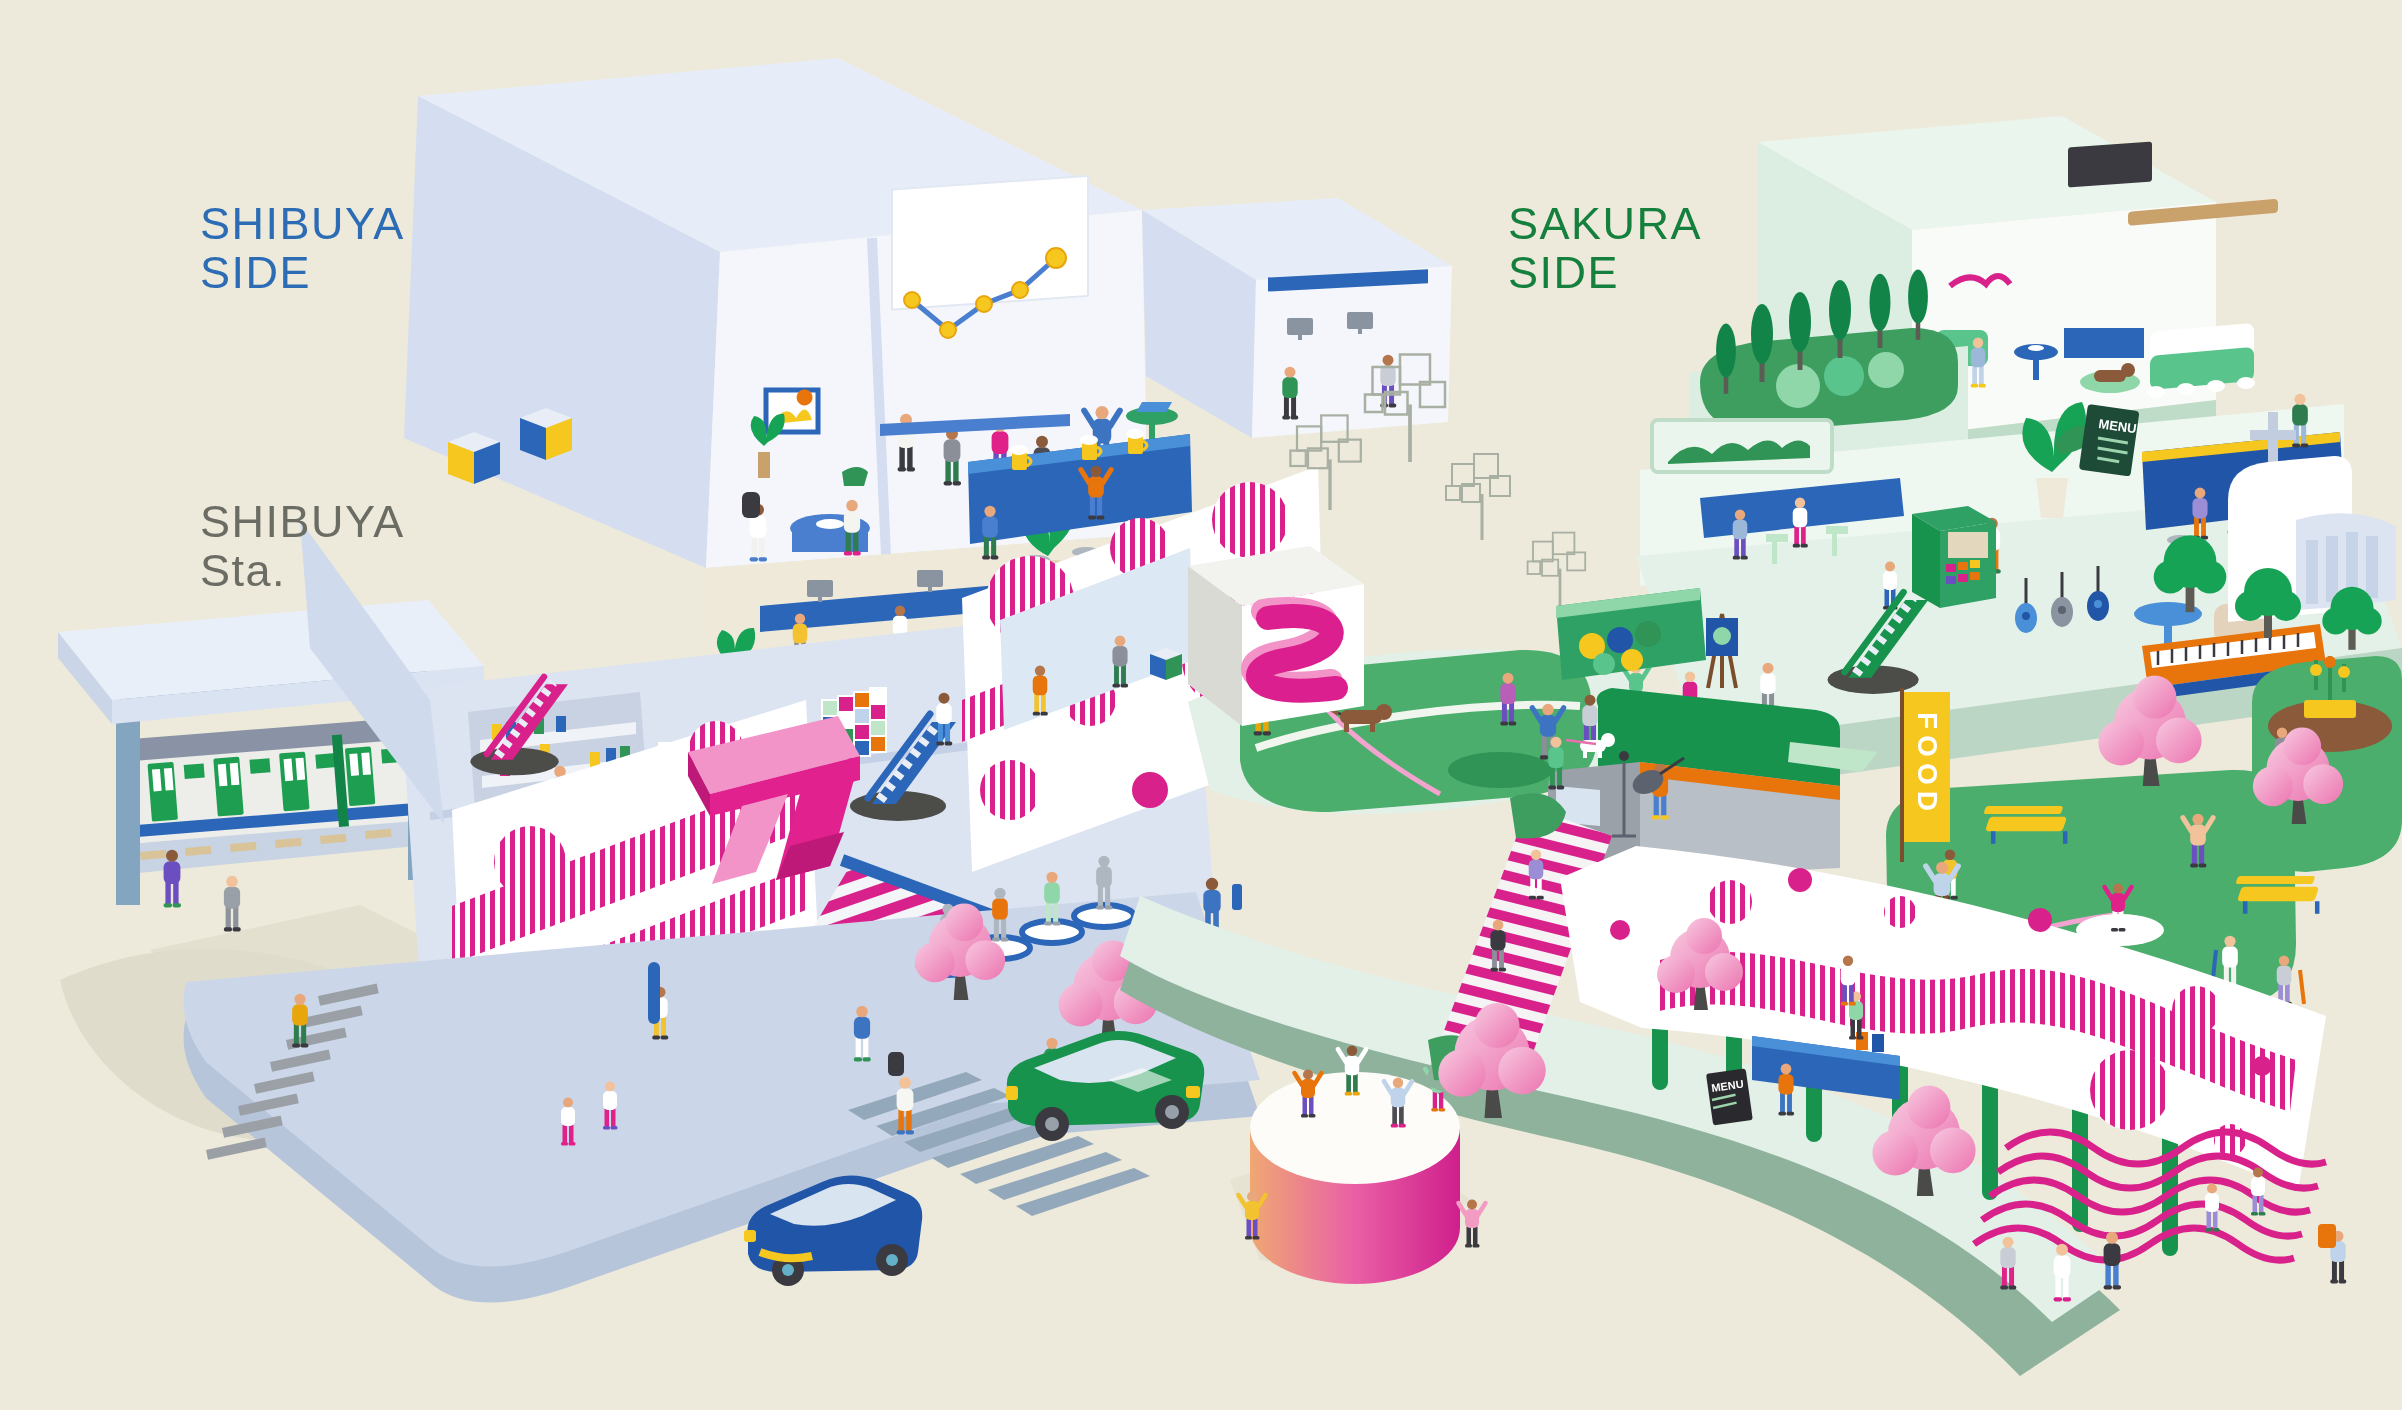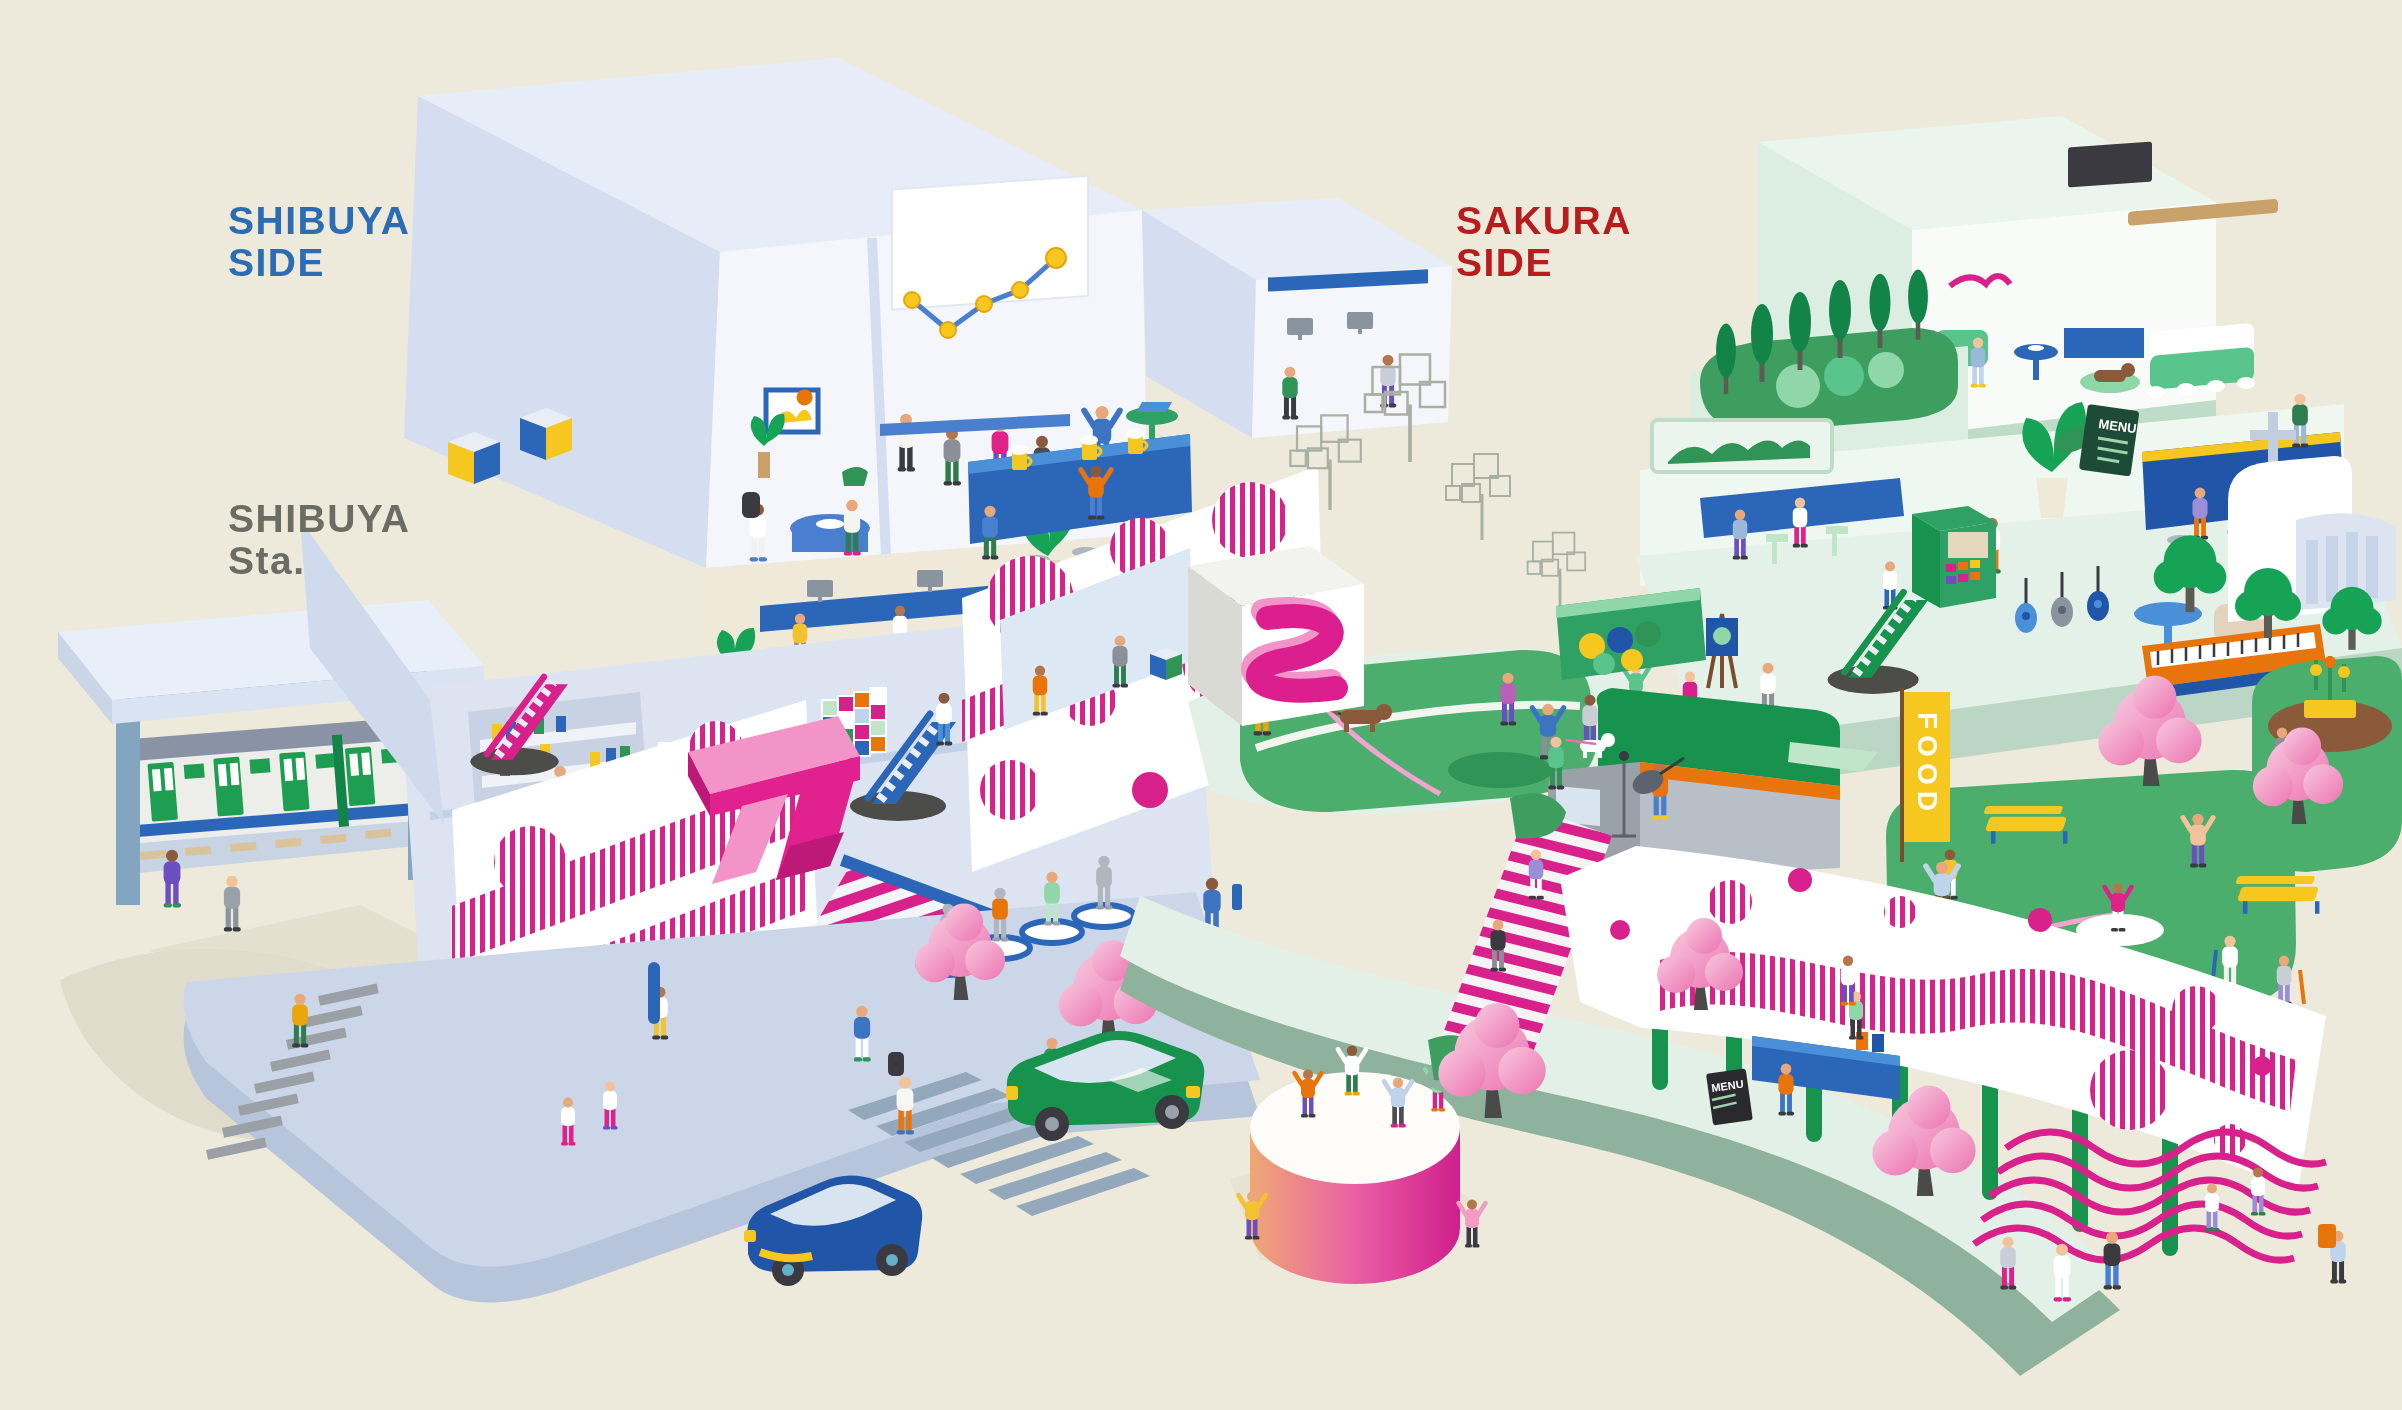--- a/index.html
+++ b/index.html
@@ -1,22 +1,22 @@
 <!DOCTYPE html>
 <html><head>
 <meta charset="utf-8">
 <style>
   html,body{margin:0;padding:0;background:#EDEADB;}
   .canvas{position:relative;width:2402px;height:1410px;background:#EDEADB;overflow:hidden;
           font-family:"Liberation Sans", sans-serif;}
-  .area-label{position:absolute;font-weight:bold;font-size:39px;line-height:1.08;letter-spacing:1.5px;margin-left:28px;}
+  .area-label{position:absolute;font-weight:normal;font-size:45px;line-height:1.08;letter-spacing:1.5px;}
   .area-label span{display:block;}
   .lbl-shibuya{left:200px;top:200px;color:#2B6CB4;}
   .lbl-station{left:200px;top:498px;color:#6B6C63;}
-  .lbl-sakura{left:1428px;top:200px;color:#b91c1c;}
+  .lbl-sakura{left:1508px;top:200px;color:#15803d;}
   svg{position:absolute;left:0;top:0;}
   svg text{font-family:"Liberation Sans", sans-serif;font-weight:bold;}
   .vtext{writing-mode:vertical-lr;letter-spacing:6px;}
 </style>
 </head>
 <body>
 
 <div class="canvas">
 <svg width="2402" height="1410" viewBox="0 0 2402 1410">
 <defs>

